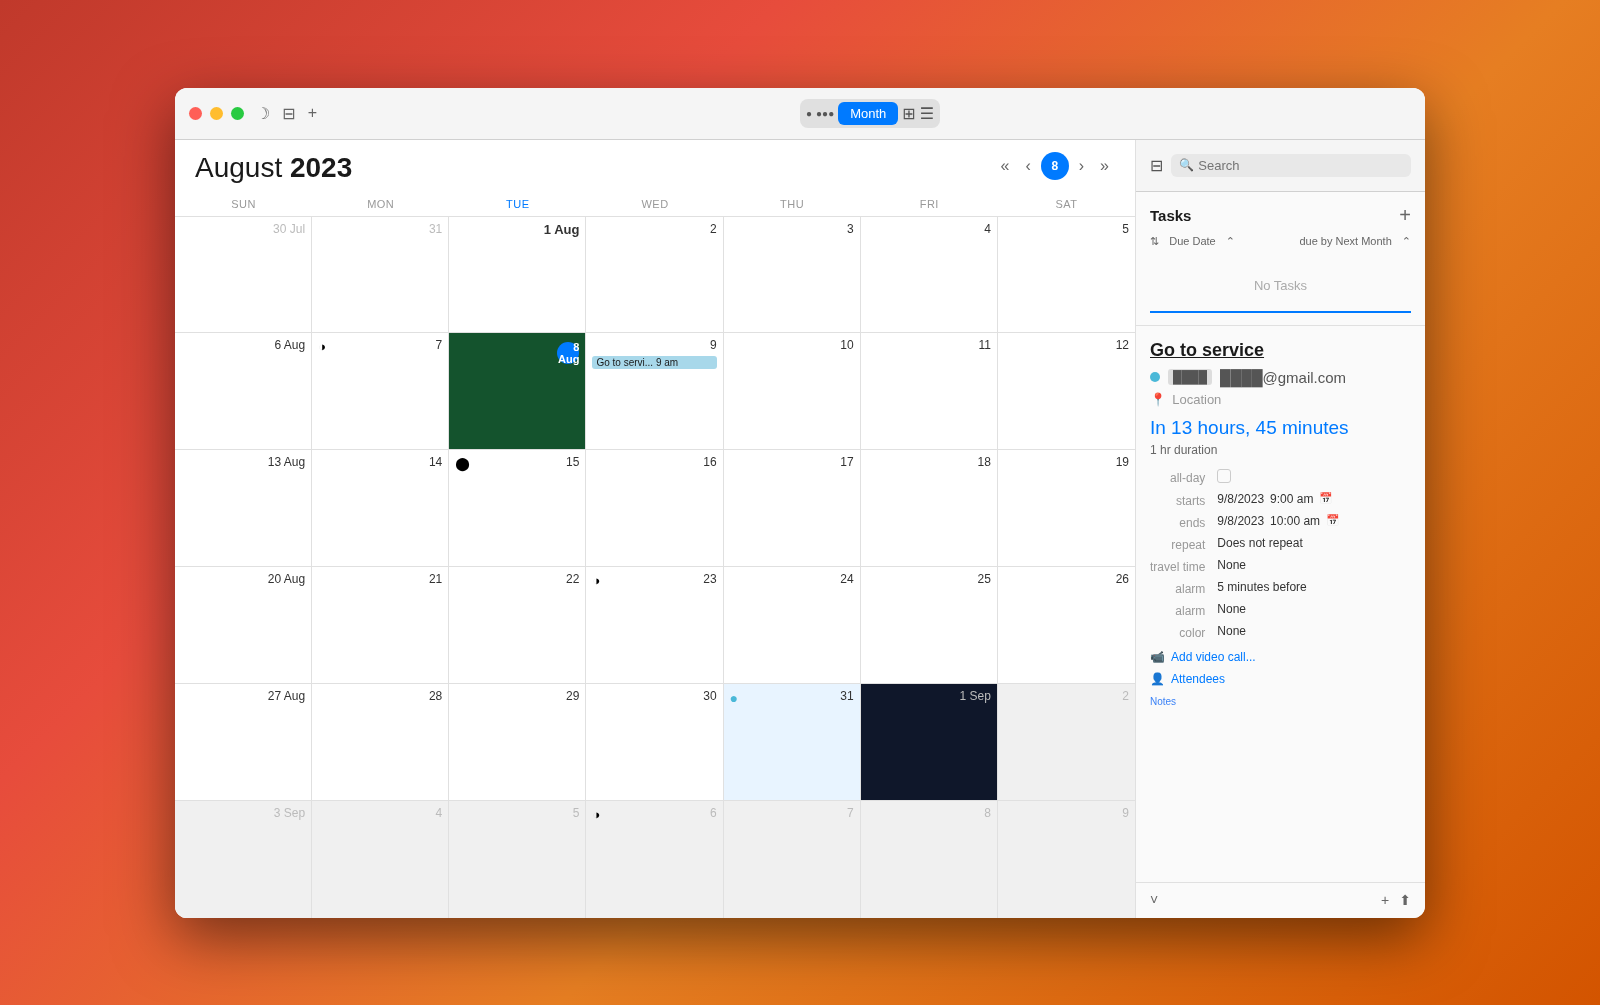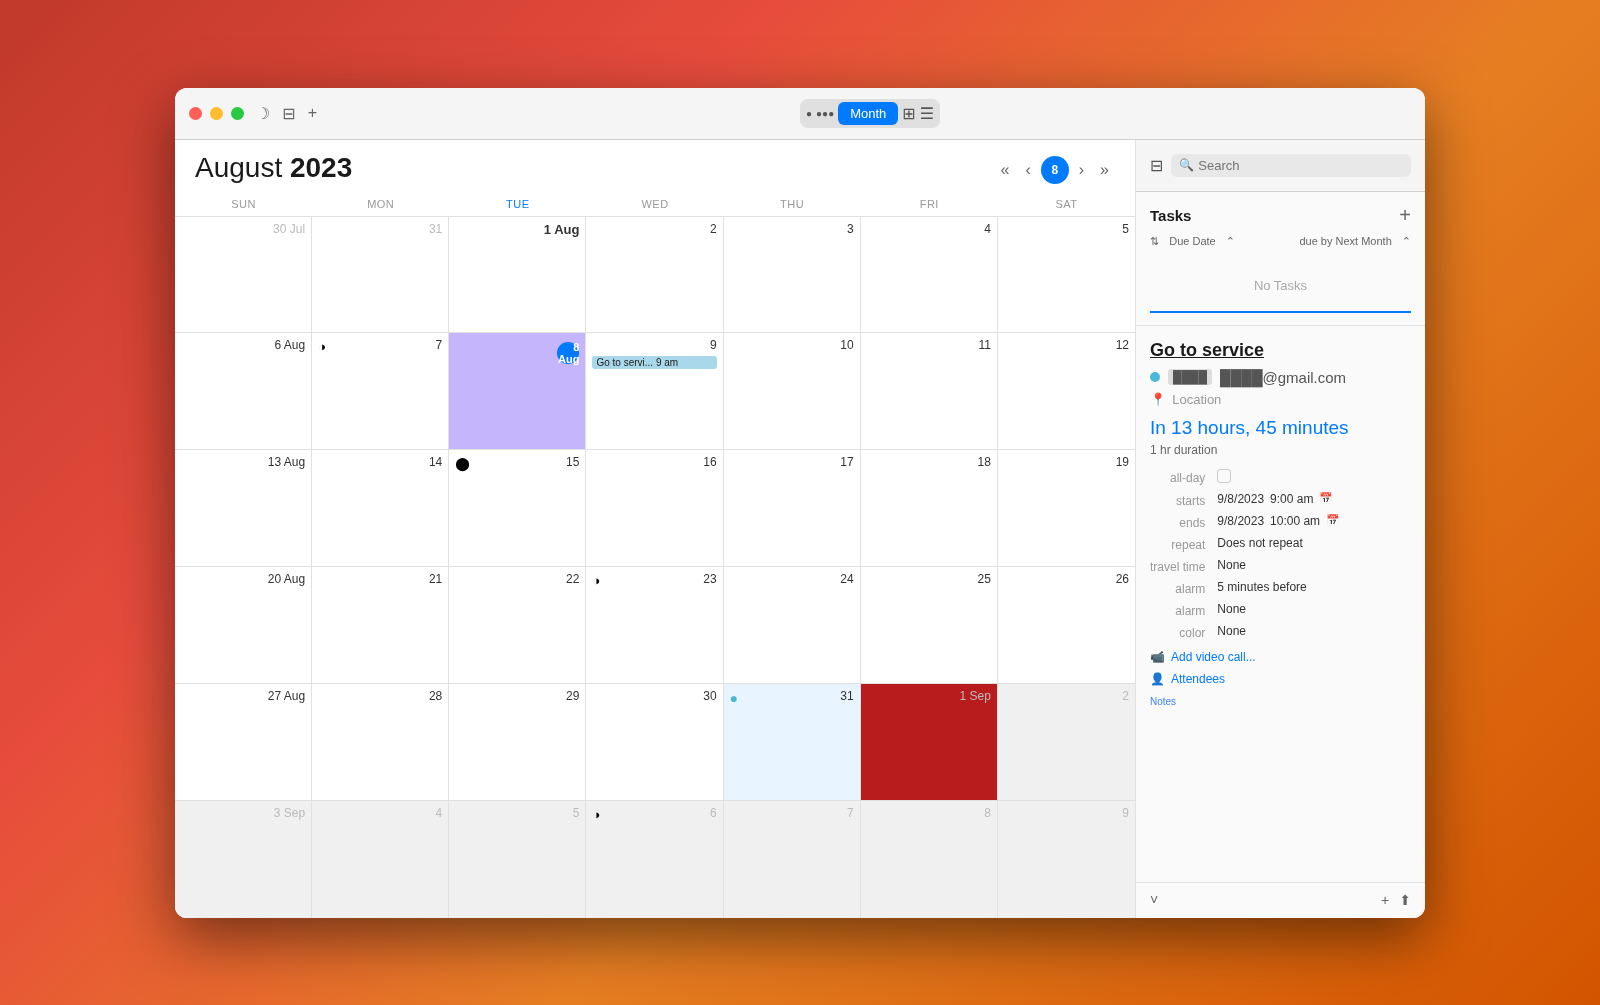--- a/index.html
+++ b/index.html
@@ -79,21 +79,21 @@
     
     .calendar {
       flex: 1;
       display: flex;
       flex-direction: column;
       overflow: hidden;
     }
     .calendar-header {
       padding: 12px 20px 8px 20px;
       display: flex;
-      align-items: flex-end;
+      align-items: flex-start;
       gap: 26px;
       flex-shrink: 0;
     }
     .calendar-title {
       font-size: 28px;
       font-weight: 300;
       color: #1a1a1a;
     }
     .calendar-title strong {
       font-weight: 700;
@@ -475,21 +475,21 @@
         </div>
 
         <div class="week-row">
           <div class="day-cell">
             <div class="day-number">6 Aug</div>
           </div>
           <div class="day-cell">
             <span class="moon-icon">◑</span>
             <div class="day-number">7</div>
           </div>
-          <div class="day-cell" style="background:#c4b5fd;">
+          <div class="day-cell" style="background:#14532d;">
             <div style="text-align:right;">
               <span class="today-btn" style="width:22px;height:22px;font-size:11px;display:inline-flex;align-items:center;justify-content:center;">8 Aug</span>
             </div>
           </div>
           <div class="day-cell">
             <div class="day-number">9</div>
             <div class="event-chip">Go to servi...  9 am</div>
           </div>
           <div class="day-cell">
             <div class="day-number">10</div>
@@ -562,21 +562,21 @@
           <div class="day-cell">
             <div class="day-number">29</div>
           </div>
           <div class="day-cell">
             <div class="day-number">30</div>
           </div>
           <div class="day-cell" style="background:#e8f4ff;">
             <span class="moon-icon" style="color:#4ab8d8;font-size:14px;">●</span>
             <div class="day-number">31</div>
           </div>
-          <div class="day-cell" style="background:#b91c1c;">
+          <div class="day-cell" style="background:#0f172a;">
             <div class="day-number other-month">1 Sep</div>
           </div>
           <div class="day-cell" style="background:#f0f0f0;">
             <div class="day-number other-month">2</div>
           </div>
         </div>
 
         <div class="week-row" style="background:#f8f8f8;">
           <div class="day-cell" style="background:#f0f0f0;">
             <div class="day-number other-month">3 Sep</div>

